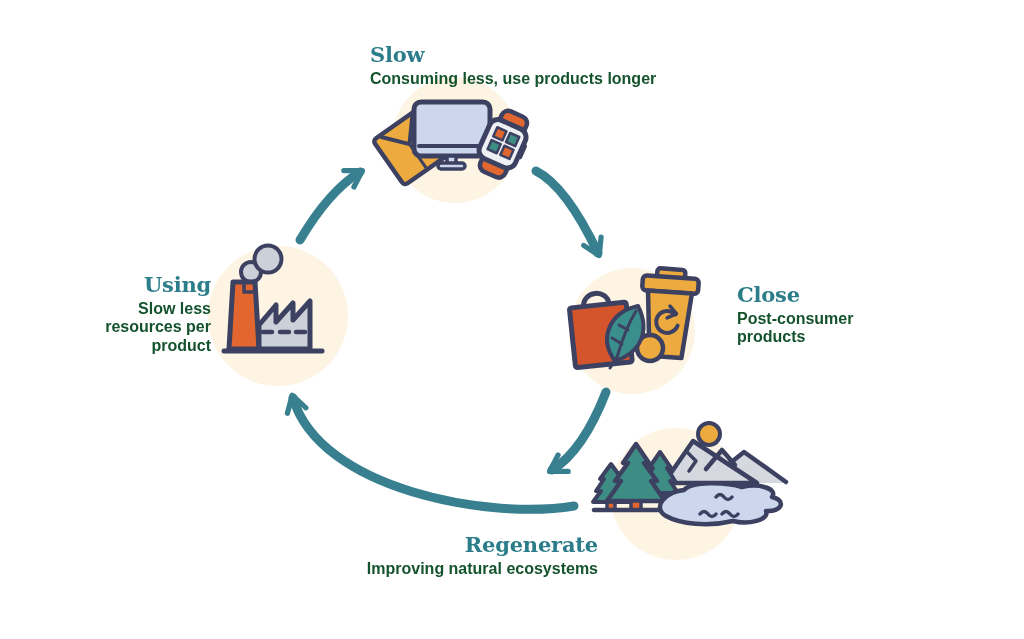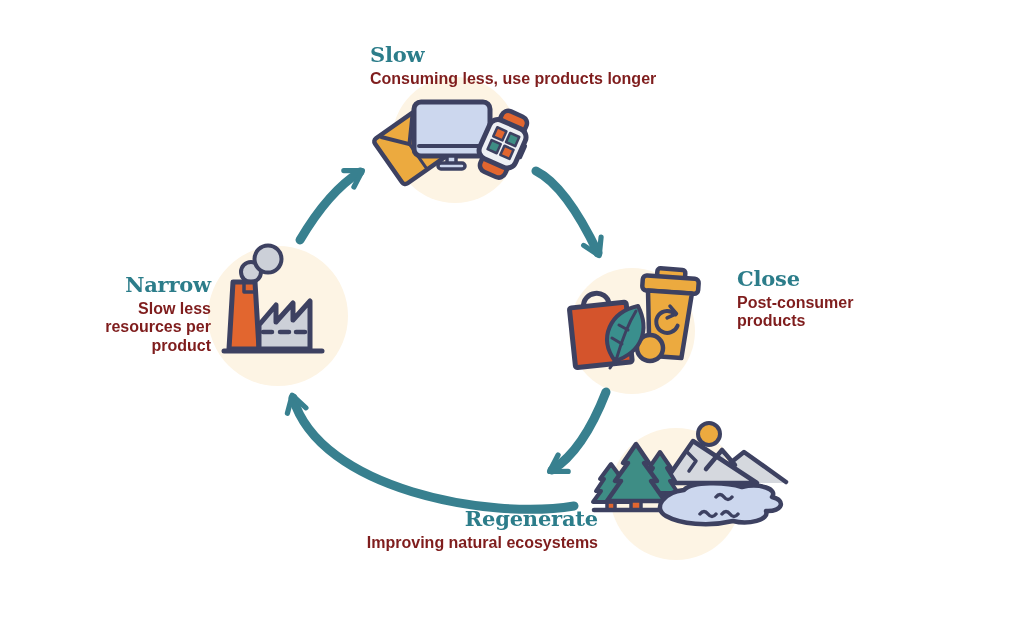--- a/index.html
+++ b/index.html
@@ -8,28 +8,28 @@
     overflow:hidden;font-family:"Liberation Sans",sans-serif;
   }
   .diagram-svg{position:absolute;left:0;top:0;}
   .stage-label{position:absolute;}
   .stage-label h2{
     margin:0;font-family:"DejaVu Serif",serif;font-weight:bold;
     font-size:21px;line-height:1.05;color:#2c7d8a;letter-spacing:-0.2px;
   }
   .stage-label p{
     margin:4px 0 0;font-size:16px;font-weight:600;line-height:1.14;
-    color:#7f1d1d;
+    color:#14532d;
   }
   .label-slow{left:370px;top:44px;}
   .label-slow p{white-space:nowrap;}
-  .label-close{left:737px;top:268px;width:150px;}
+  .label-close{left:737px;top:284px;width:150px;}
   .label-close p{width:135px;}
   .label-narrow{left:86px;top:274px;width:125px;text-align:right;}
-  .label-regenerate{left:320px;top:508px;width:278px;text-align:right;}
+  .label-regenerate{left:320px;top:534px;width:278px;text-align:right;}
   .label-regenerate p{white-space:nowrap;text-align:right;}
 </style>
 </head>
 <body>
 
 <div class="canvas">
 
   <svg class="diagram-svg" width="1024" height="639" viewBox="0 0 1024 639">
     <defs>
       <marker id="ah" viewBox="0 0 10 10" refX="6.5" refY="5" markerWidth="2.9" markerHeight="2.9" orient="auto">
@@ -131,21 +131,21 @@
     <h2>Slow</h2>
     <p>Consuming less, use products longer</p>
   </div>
 
   <div class="stage-label label-close">
     <h2>Close</h2>
     <p>Post-consumer products</p>
   </div>
 
   <div class="stage-label label-narrow">
-    <h2>Narrow</h2>
+    <h2>Using</h2>
     <p>Slow less resources per product</p>
   </div>
 
   <div class="stage-label label-regenerate">
     <h2>Regenerate</h2>
     <p>Improving natural ecosystems</p>
   </div>
 
 </div>
 

